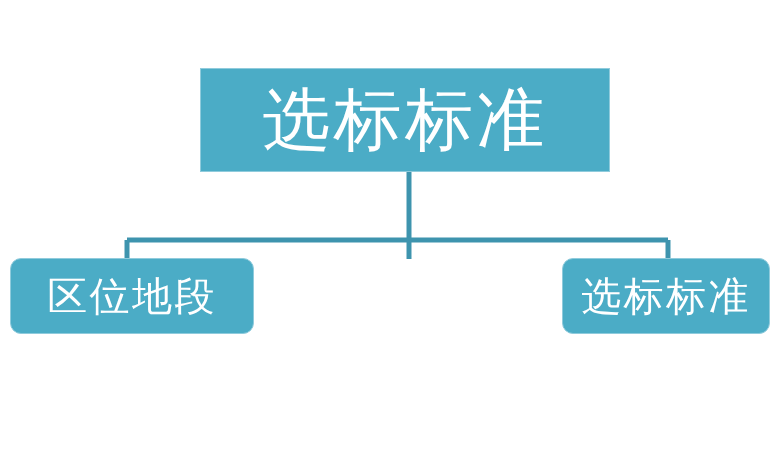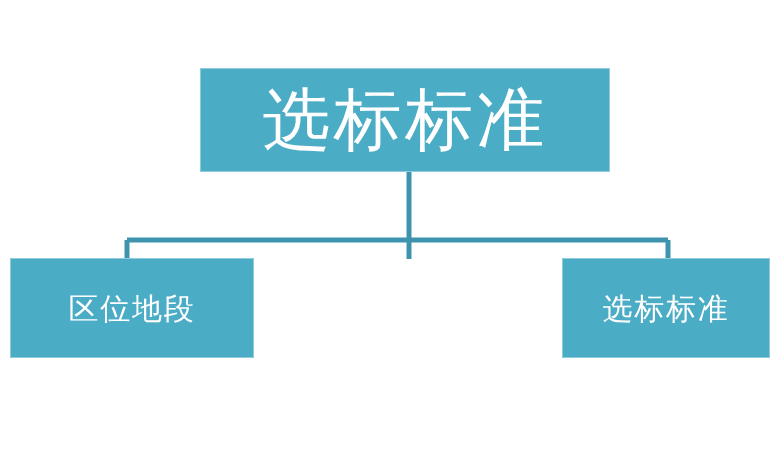--- a/index.html
+++ b/index.html
@@ -54,22 +54,23 @@
     left: 200px;
     top: 68px;
     width: 410px;
     height: 104px;
     font-size: 68px;
     letter-spacing: 0.05em;
   }
 
   .node.child {
     top: 258px;
-    height: 100px;
-    font-size: 30px;
+    height: 76px;
+    font-size: 40px;
+    border-radius: 11px;
   }
 
   .node.child-0 { left: 10px;  width: 244px; }
   .node.child-1 { left: 302px; width: 210px; }
   .node.child-2 { left: 562px; width: 208px; }
 
   .node-label {
     display: block;
   }
 </style>

